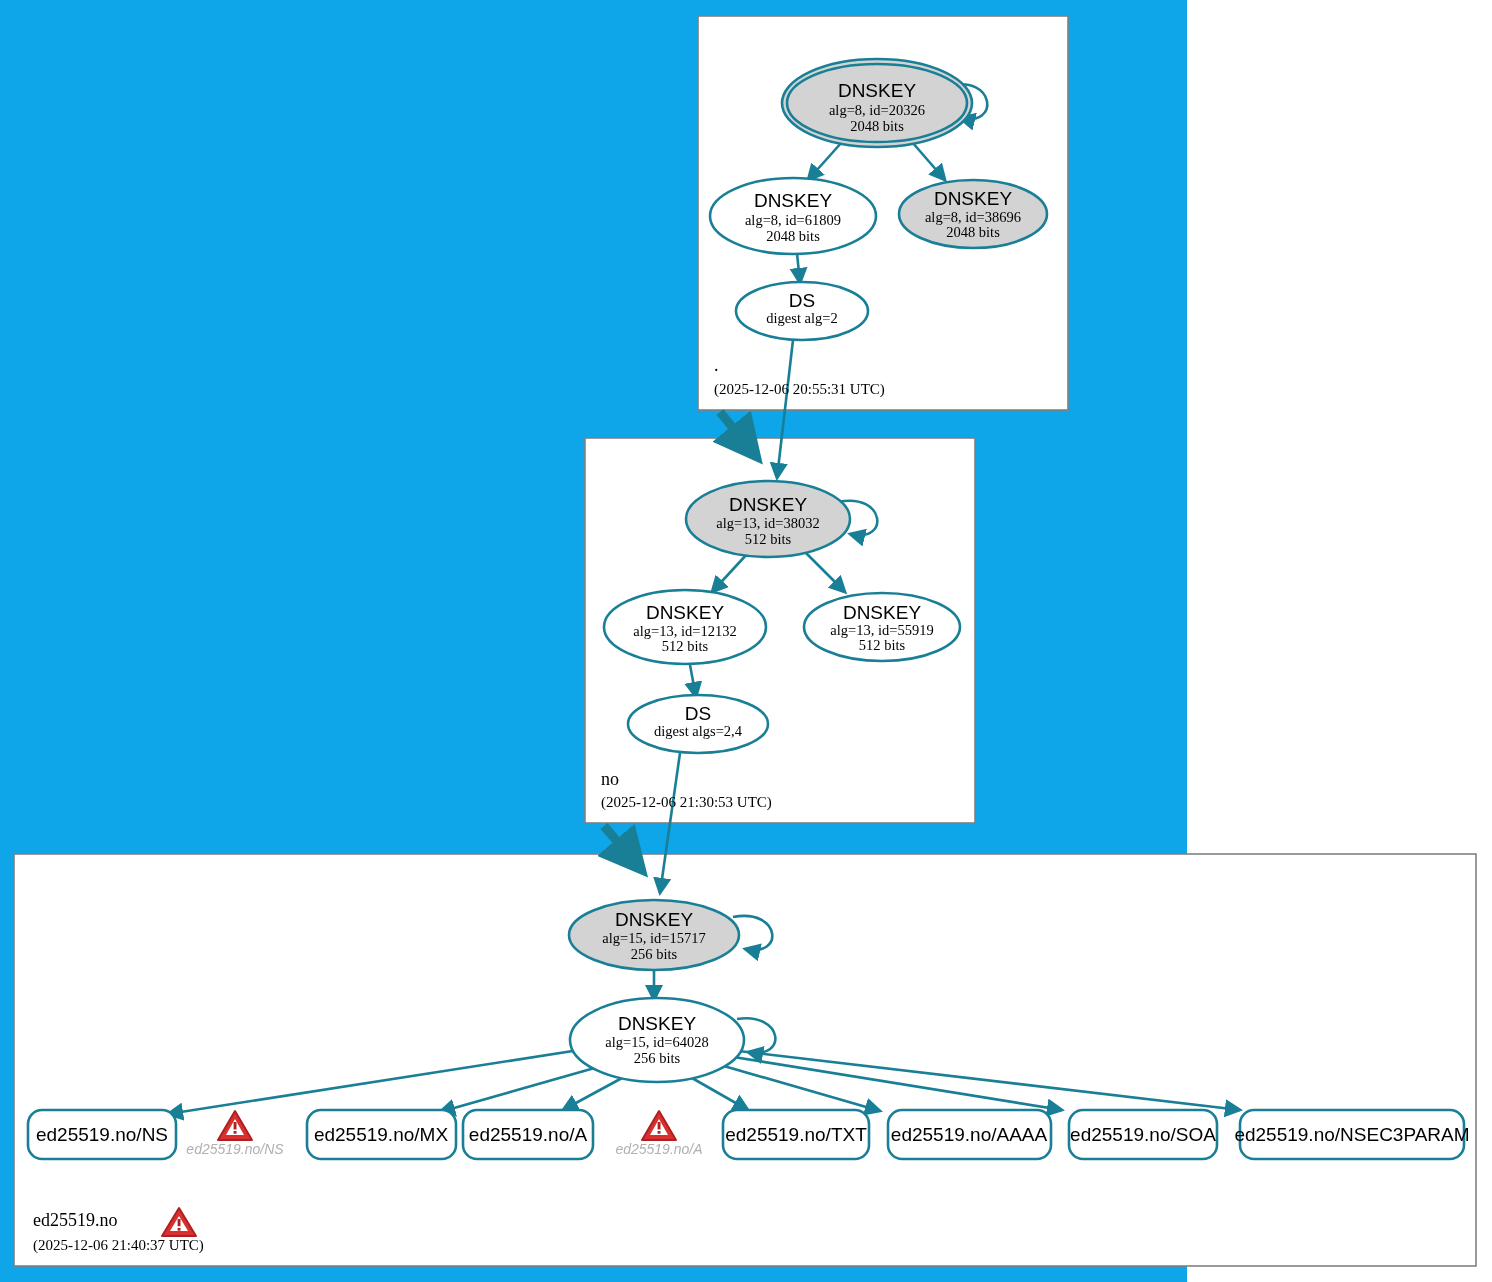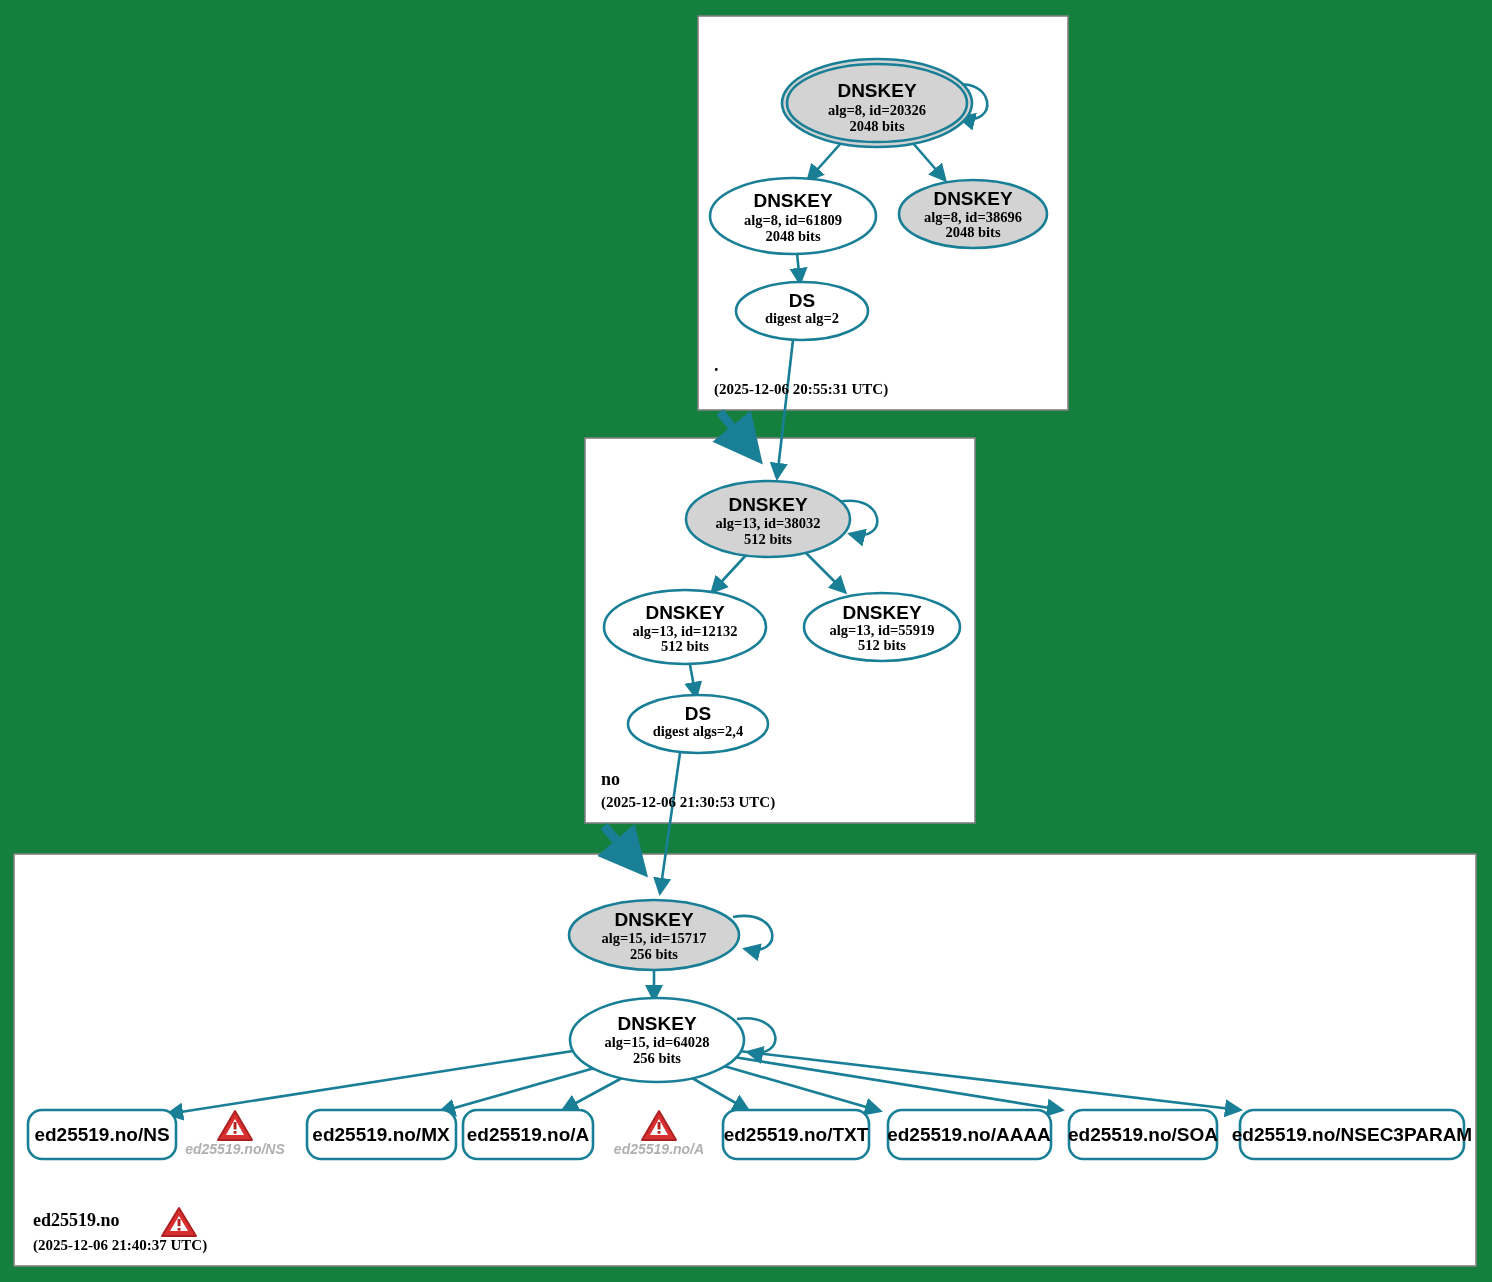--- a/index.html
+++ b/index.html
@@ -2,25 +2,24 @@
 <html><head>
 <meta charset="utf-8">
 <style>
   html, body {
     margin: 0;
     padding: 0;
     background: #ffffff;
   }
   #canvas {
     position: relative;
-    width: 1492px;
+    width: 1187px;
     height: 1282px;
-    background: #15803d;
+    background: #0ea5e9;
     font-family: "Liberation Sans", sans-serif;
-    font-weight: bold;
   }
   svg.graph {
     position: absolute;
     top: 0;
     left: 0;
     width: 1492px;
     height: 1282px;
   }
   text { dominant-baseline: middle; }
   .node-title {

